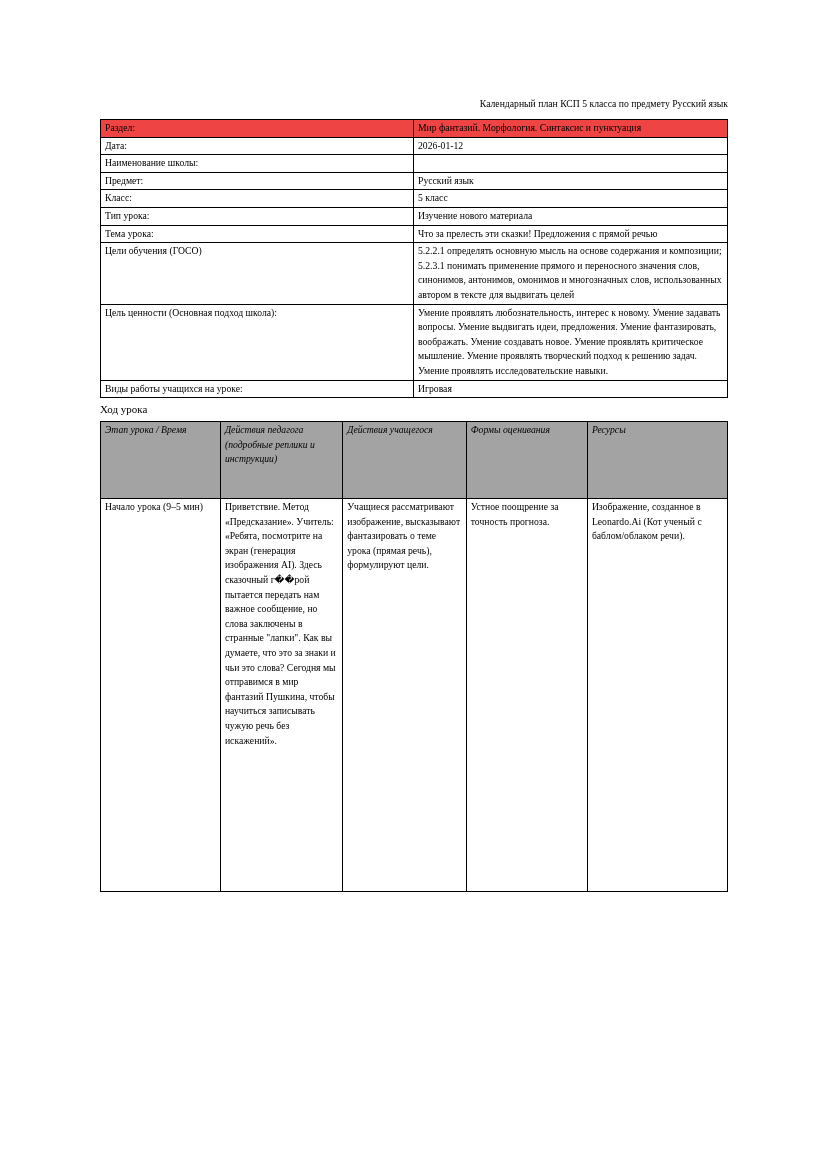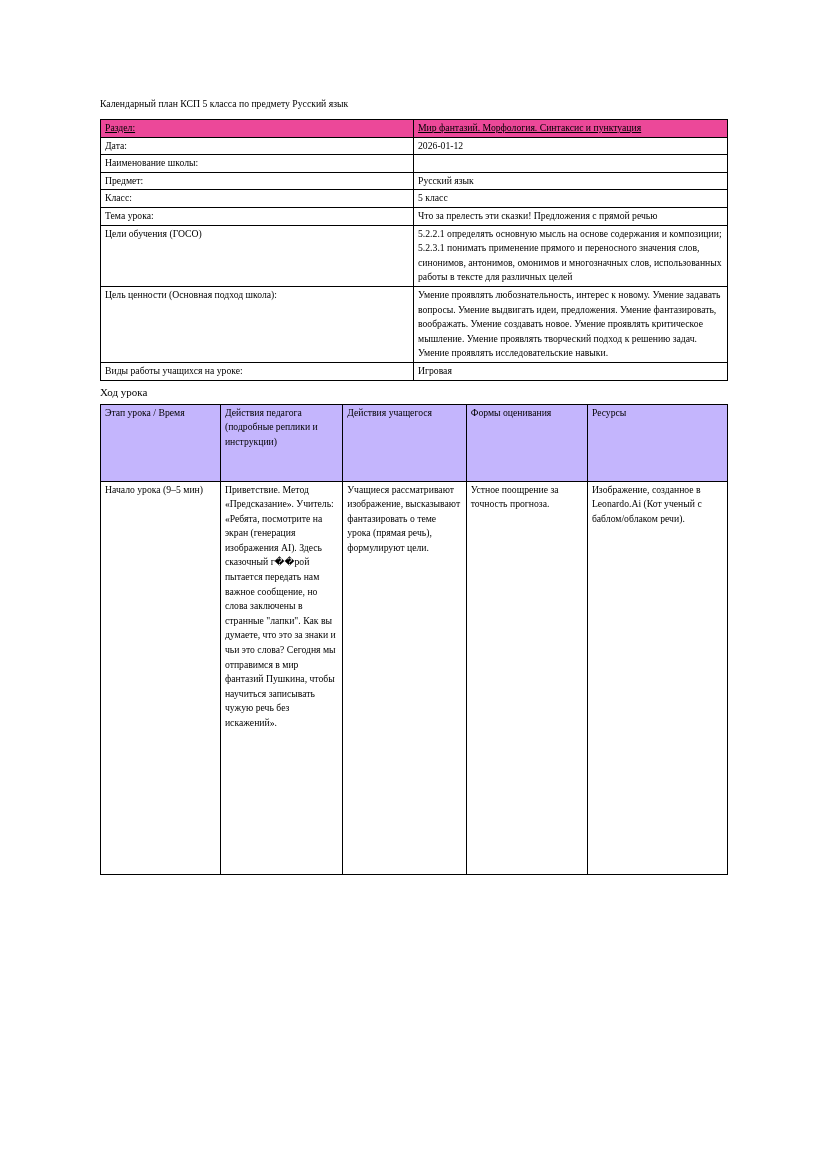--- a/index.html
+++ b/index.html
@@ -26,20 +26,21 @@
     left: 100px;
     top: 96px;
     width: 628px;
   }
   .doc-title {
     font-size: 9.7px;
     line-height: 15px;
     margin: 0 0 8px 0;
     white-space: nowrap;
     font-weight: normal;
+    text-align: right;
   }
   .section-label {
     font-size: 11px;
     line-height: 15px;
     margin: 4px 0 4px 0;
   }
   table {
     border-collapse: collapse;
     width: 628px;
     table-layout: fixed;
@@ -50,31 +51,32 @@
     padding: 1px 4px 1px 4px;
     vertical-align: top;
     line-height: 14.6px;
     font-size: 9.7px;
     word-wrap: break-word;
     overflow-wrap: break-word;
   }
   
   .info-table col.c-label { width: 313px; }
   .info-table col.c-value { width: 314px; }
-  .info-table tr.shaded td { background: #ec4899; text-decoration: underline; }
+  .info-table tr.shaded td { background: #ef4444; }
 
   
   .flow-table col.f1 { width: 101px; }
   .flow-table col.f2 { width: 103px; }
   .flow-table col.f3 { width: 104px; }
   .flow-table col.f4 { width: 102px; }
   .flow-table col.f5 { width: 118px; }
   .flow-table tr.head td {
-    background: #c4b5fd;
+    background: #a3a3a3;
     height: 74px;
+    font-style: italic;
   }
   .flow-table tr.body td {
     height: 390px;
   }
 </style>
 </head>
 <body>
 
 <div class="page">
   <div class="content">
@@ -101,26 +103,30 @@
           </tr>
           <tr>
             <td>Предмет:</td>
             <td>Русский язык</td>
           </tr>
           <tr>
             <td>Класс:</td>
             <td>5 класс</td>
           </tr>
           <tr>
+            <td>Тип урока:</td>
+            <td>Изучение нового материала</td>
+          </tr>
+          <tr>
             <td>Тема урока:</td>
             <td>Что за прелесть эти сказки! Предложения с прямой речью</td>
           </tr>
           <tr>
             <td>Цели обучения (ГОСО)</td>
-            <td>5.2.2.1 определять основную мысль на основе содержания и композиции; 5.2.3.1 понимать применение прямого и переносного значения слов, синонимов, антонимов, омонимов и многозначных слов, использованных работы в тексте для различных целей</td>
+            <td>5.2.2.1 определять основную мысль на основе содержания и композиции; 5.2.3.1 понимать применение прямого и переносного значения слов, синонимов, антонимов, омонимов и многозначных слов, использованных автором в тексте для выдвигать целей</td>
           </tr>
           <tr>
             <td>Цель ценности (Основная подход школа):</td>
             <td>Умение проявлять любознательность, интерес к новому. Умение задавать вопросы. Умение выдвигать идеи, предложения. Умение фантазировать, воображать. Умение создавать новое. Умение проявлять критическое мышление. Умение проявлять творческий подход к решению задач. Умение проявлять исследовательские навыки.</td>
           </tr>
           <tr>
             <td>Виды работы учащихся на уроке:</td>
             <td>Игровая</td>
           </tr>
         </tbody>

